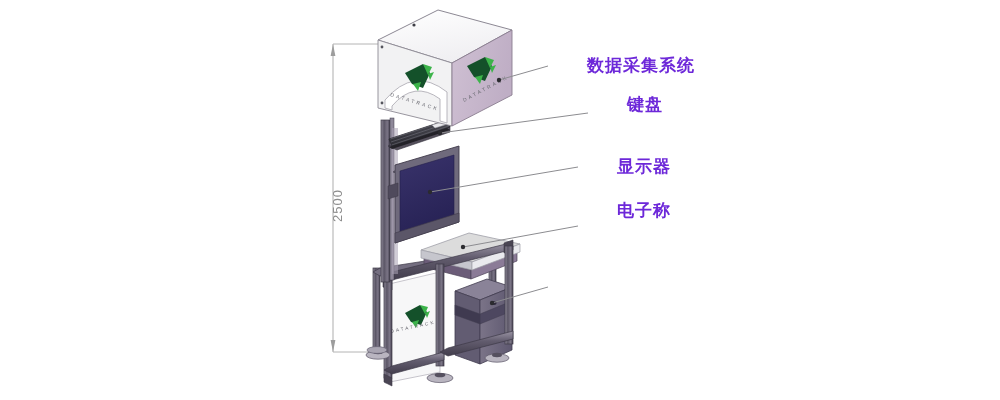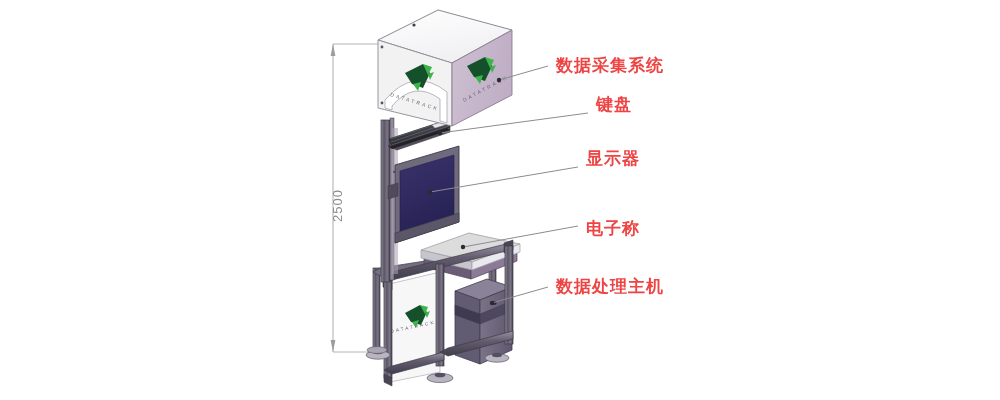--- a/index.html
+++ b/index.html
@@ -8,24 +8,25 @@
     font-family:"Liberation Sans",sans-serif;
   }
   #stage{position:relative;width:1000px;height:400px;}
   #art{position:absolute;left:0;top:0;}
 
   .cjk-label{
     position:absolute;
     font-family:"DejaVu Serif","Liberation Serif",serif;
     font-weight:700;
     font-size:17px;
-    color:#ef4444;
+    color:#6d28d9;
     letter-spacing:1px;
     white-space:nowrap;
     line-height:1;
+    margin-left:31px;
   }
   .dim-text{
     position:absolute;
     font-family:"Liberation Sans",sans-serif;
     font-size:13px;
     color:#8d8d8d;
     letter-spacing:1px;
     transform:rotate(-90deg);
     transform-origin:left top;
     white-space:nowrap;
@@ -223,19 +224,18 @@
       <circle cx="492" cy="303" r="2.2" fill="#2b2b2f" stroke="none"></circle>
     </g>
   </svg>
 
   <div class="dim-text" style="left:330px;top:222px;">2500</div>
 
   <div class="cjk-label" style="left:556px;top:57px;">数据采集系统</div>
 
   <div class="cjk-label" style="left:596px;top:96px;">键盘</div>
 
-  <div class="cjk-label" style="left:586px;top:150px;">显示器</div>
-
-  <div class="cjk-label" style="left:586px;top:220px;">电子称</div>
-
-  <div class="cjk-label" style="left:556px;top:278px;">数据处理主机</div>
+  <div class="cjk-label" style="left:586px;top:158px;">显示器</div>
+
+  <div class="cjk-label" style="left:586px;top:202px;">电子称</div>
+
 
 </div>
 
 </body></html>

